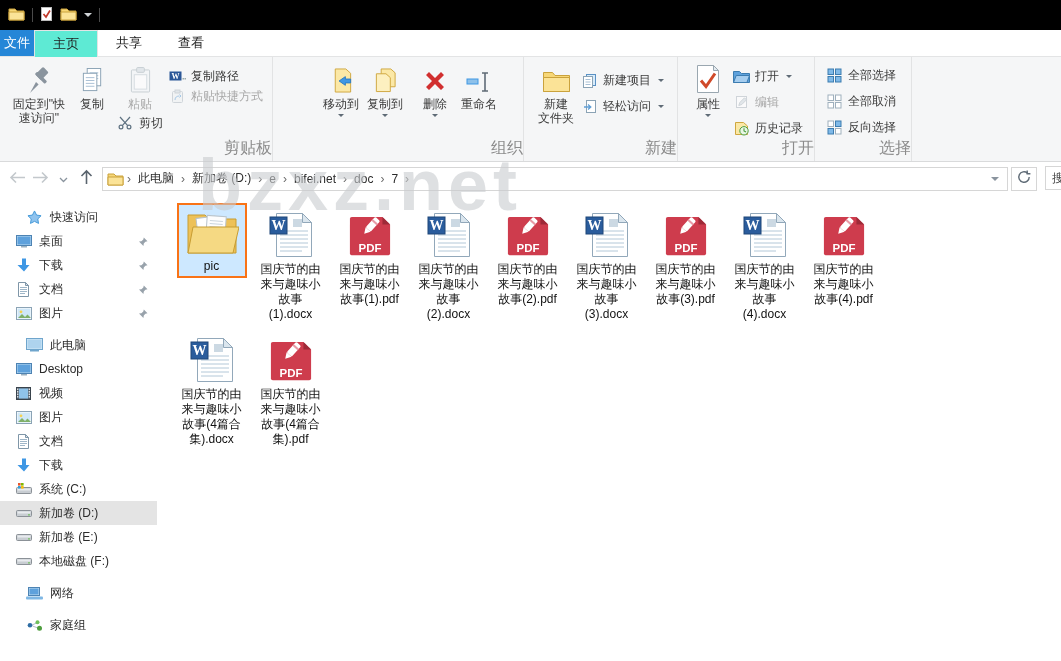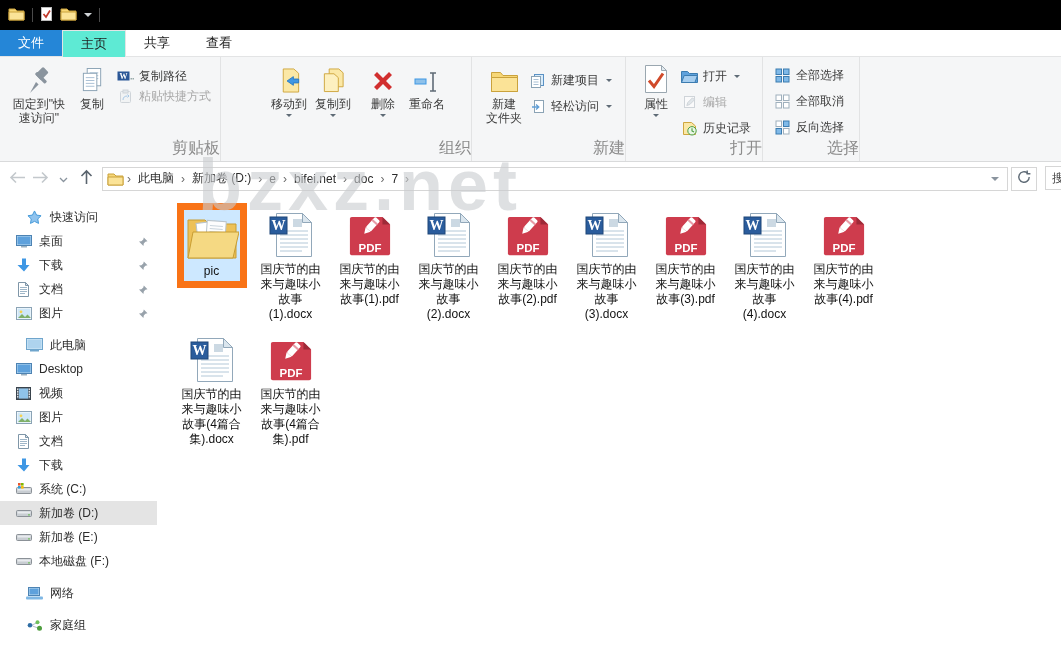--- a/index.html
+++ b/index.html
@@ -7,21 +7,21 @@
     font-family:"Liberation Sans","DejaVu Sans",sans-serif; font-size:12px; color:#3b3b3b; }
   button { background:none; border:none; font:inherit; color:inherit; cursor:default; }
 
   
   .titlebar { height:30px; background:#000; display:flex; align-items:center; padding-left:8px; gap:7px; }
   .qat-sep { width:1px; height:14px; background:#4a4a4a; }
   .qat-caret { width:0; height:0; border:4px solid transparent; border-top-color:#cfd3d6; margin-top:4px; }
 
   
   .tabrow { height:27px; background:#fff; display:flex; align-items:stretch; border-bottom:1px solid #e3e4e5; font-size:13px; }
-  .tab-file { background:#2586d7; color:#fff; padding:0 18px; display:flex; align-items:center; }
+  .tab-file { background:#2586d7; color:#fff; padding:0 4px; display:flex; align-items:center; }
   .tab { padding:0 18px; display:flex; align-items:center; color:#1f1f1f; }
   .tab.active { background:#5eead4; border:1px solid #e3e4e5; border-bottom:none; margin-bottom:-1px; }
 
   
   .ribbon { height:105px; background:#f5f6f7; border-bottom:1px solid #d9dadb; display:flex; padding-left:2px; }
   .rgroup { position:relative; display:flex; align-items:flex-start; padding:3px 6px 17px 6px; border-right:1px solid #e2e3e4; }
   .glabel { position:absolute; left:0; right:0; bottom:2px; text-align:right; font-size:16px; color:#8c8c8c; }
   .rlg { display:flex; flex-direction:column; align-items:center; padding:2px 4px; min-width:44px; text-align:center; line-height:14px; }
   .rlg .ic { height:32px; display:flex; align-items:flex-end; justify-content:center; margin-bottom:3px; }
   .rlg .lbl { white-space:pre-line; }
@@ -56,21 +56,21 @@
   .side-ic { width:19px; display:flex; justify-content:center; flex:none; }
   .side-lbl { margin-left:6px; white-space:nowrap; color:#2b2b2b; }
   .side-pin { position:absolute; right:9px; top:7px; }
 
   .content { flex:1; position:relative; }
   .files { display:flex; flex-wrap:wrap; width:795px; padding:8px 0 0 15px; }
   .tile { width:79px; display:flex; flex-direction:column; align-items:center; margin-bottom:6px; }
   .iconwrap { height:56px; display:flex; align-items:flex-end; justify-content:center; }
   .fname { margin-top:3px; font-size:12px; line-height:15px; text-align:center; max-width:66px;
            word-break:normal; overflow-wrap:break-word; color:#111; }
-  .selbox { background:#cde8ff; border:7px solid #f97316; width:70px; display:flex; flex-direction:column; align-items:center; padding:1px 0 2px; }
+  .selbox { background:#cde8ff; border:2px solid #f97316; width:70px; display:flex; flex-direction:column; align-items:center; padding:1px 0 2px; }
   .selbox .iconwrap { height:50px; }
 
   .watermark { position:absolute; left:198px; top:144px; font-size:72px; font-weight:bold; letter-spacing:5px;
                color:#c9cccf; opacity:.6; z-index:5; pointer-events:none;text-align:right; }
 </style>
 </head>
 <body>
 
 <div class="titlebar">
   <span><svg width="17" height="14" viewBox="0 0 17 14">
@@ -126,20 +126,44 @@
             <g stroke="#a9c0d4">
               <line x1="6" y1="11" x2="15" y2="11"></line>
               <line x1="6" y1="14" x2="15" y2="14"></line>
               <line x1="6" y1="17" x2="15" y2="17"></line>
               <line x1="6" y1="20" x2="15" y2="20"></line>
             </g>
           </svg>
         </span>
       <span class="lbl">复制</span>
     </button>
+    <div class="col colc">
+      <button class="rlg disabled">
+        <span class="ic">
+            <svg width="23" height="28" viewBox="0 0 24 28">
+              <rect x="2.5" y="3.5" width="19" height="23" rx="1" fill="#f2f5f7" stroke="#9aa7b0"></rect>
+              <rect x="8" y="1" width="8" height="5" rx="1" fill="#cfd8de" stroke="#9aa7b0"></rect>
+              <rect x="5.5" y="8.5" width="13" height="15" fill="#fff" stroke="#b7c3cc"></rect>
+            </svg>
+          </span>
+        <span class="lbl">粘贴</span>
+      </button>
+      <button class="rsm">
+        <span class="ic">
+            <svg width="15" height="14" viewBox="0 0 15 14">
+              <g stroke="#5f7282" fill="none" stroke-width="1.2">
+                <circle cx="3" cy="11" r="1.9"></circle>
+                <circle cx="11" cy="11" r="1.9"></circle>
+                <path d="M4.3 9.6L12 1M9.7 9.6L2 1"></path>
+              </g>
+            </svg>
+          </span>
+        <span>剪切</span>
+      </button>
+    </div>
     <div class="col" style="padding-top:6px">
       <button class="rsm">
         <span class="ic">
             <svg width="17" height="12" viewBox="0 0 17 12">
               <rect x="0.5" y="1.5" width="12" height="9" fill="#2b5797"></rect>
               <text x="6.5" y="9" font-size="8" fill="#fff" text-anchor="middle" font-family="serif" font-weight="bold">W</text>
               <rect x="13.5" y="8" width="1.5" height="1.5" fill="#9aa"></rect>
               <rect x="15.5" y="8" width="1.5" height="1.5" fill="#9aa"></rect>
             </svg>
           </span>

